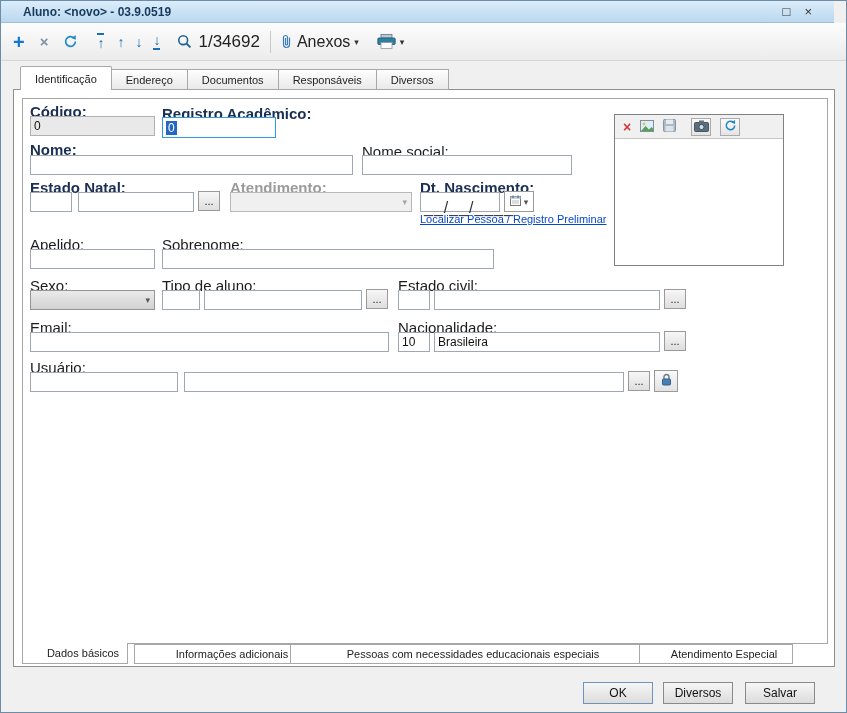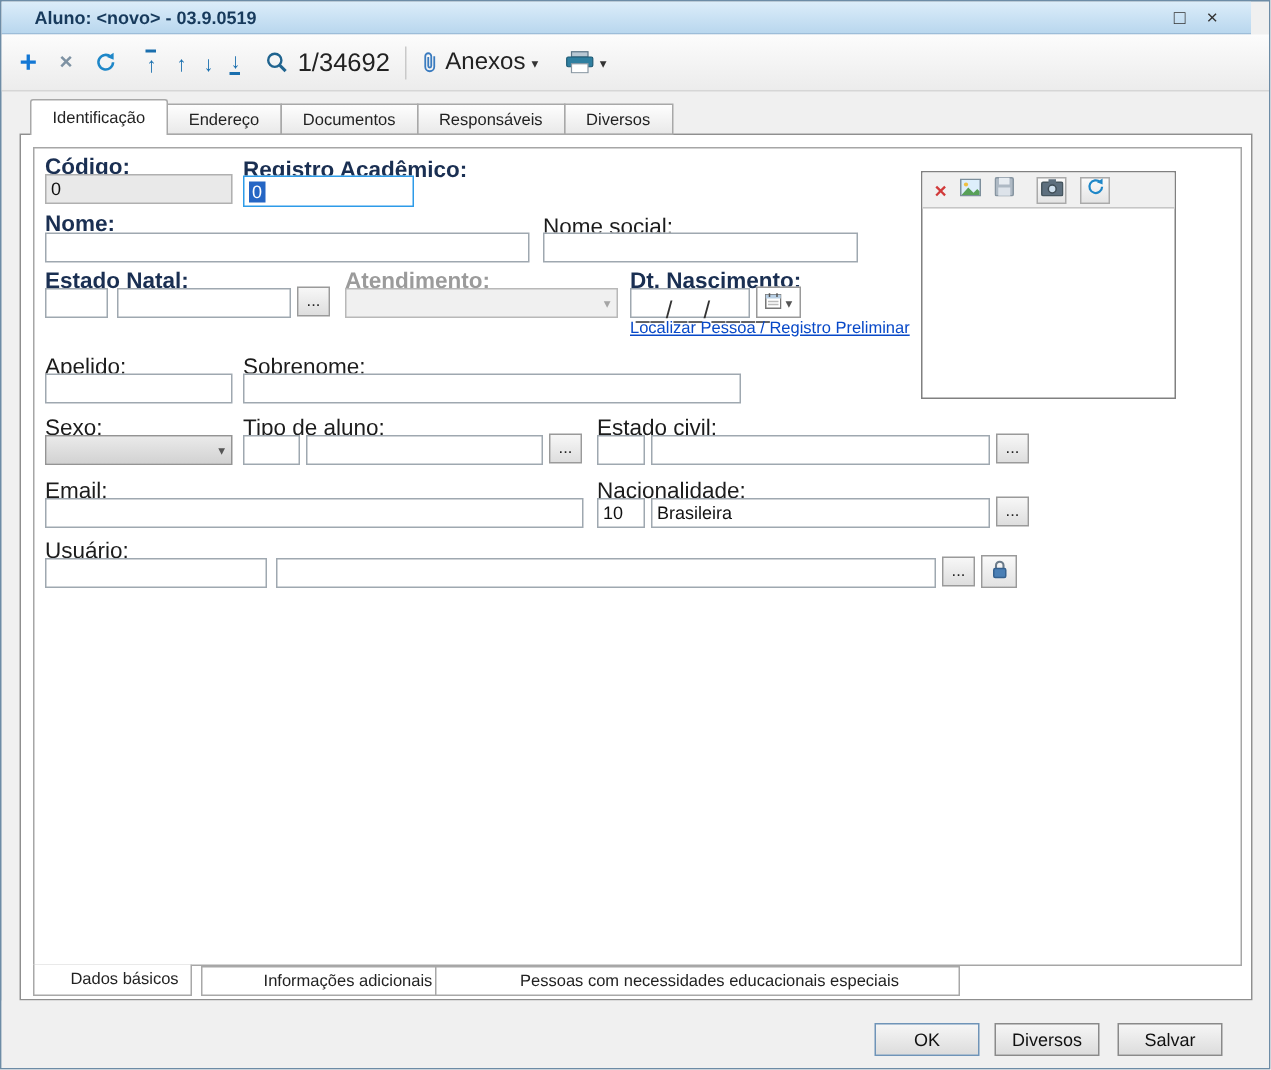--- a/index.html
+++ b/index.html
@@ -244,20 +244,21 @@
     <button class="tbtn" style="left:640px;top:280px;width:24px;height:22px">
         <span><svg width="11" height="13" viewBox="0 0 11 13">
             <path d="M3 6V4a2.5 2.5 0 0 1 5 0v2" fill="none" stroke="#6b7b8a" stroke-width="1.4"></path>
             <rect x="1.5" y="6" width="8" height="6" rx="1" fill="#4a7fb5" stroke="#35618f"></rect>
           </svg></span>
       </button>
 
     <div class="btab active" style="left:8px;width:106px">Dados básicos</div>
     <div class="btab" style="left:120px;width:180px">Informações adicionais</div>
     <div class="btab" style="left:276px;width:350px">Pessoas com necessidades educacionais especiais</div>
+    <div class="btab" style="left:625px;width:154px">Atendimento Especial</div>
   </div>
 
   <div class="footer">
     <button class="btn default" style="left:582px">OK</button>
     <button class="btn" style="left:662px">Diversos</button>
     <button class="btn" style="left:744px">Salvar</button>
   </div>
 
 </div>
 

